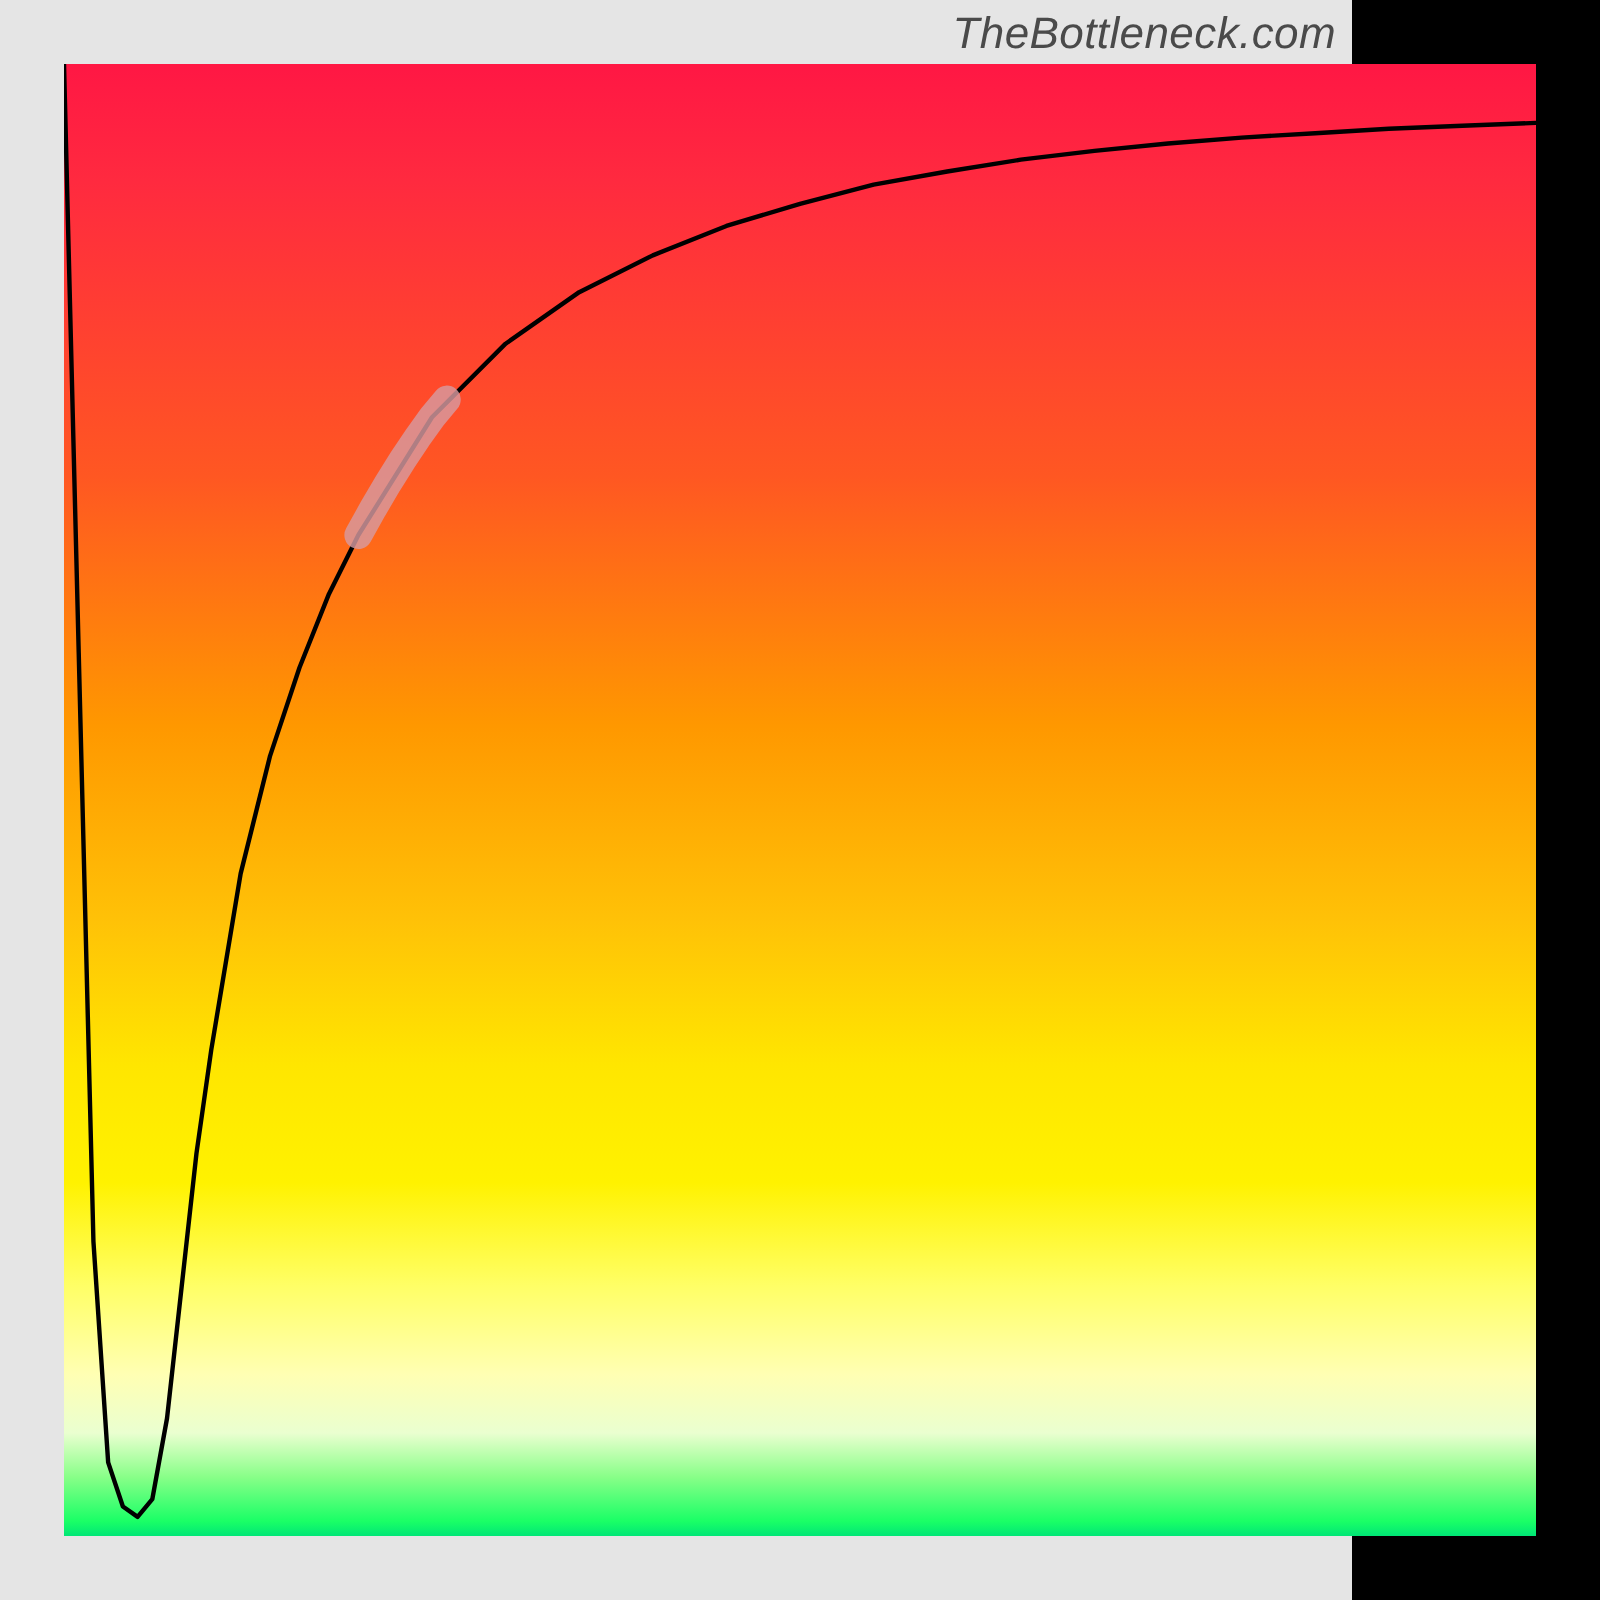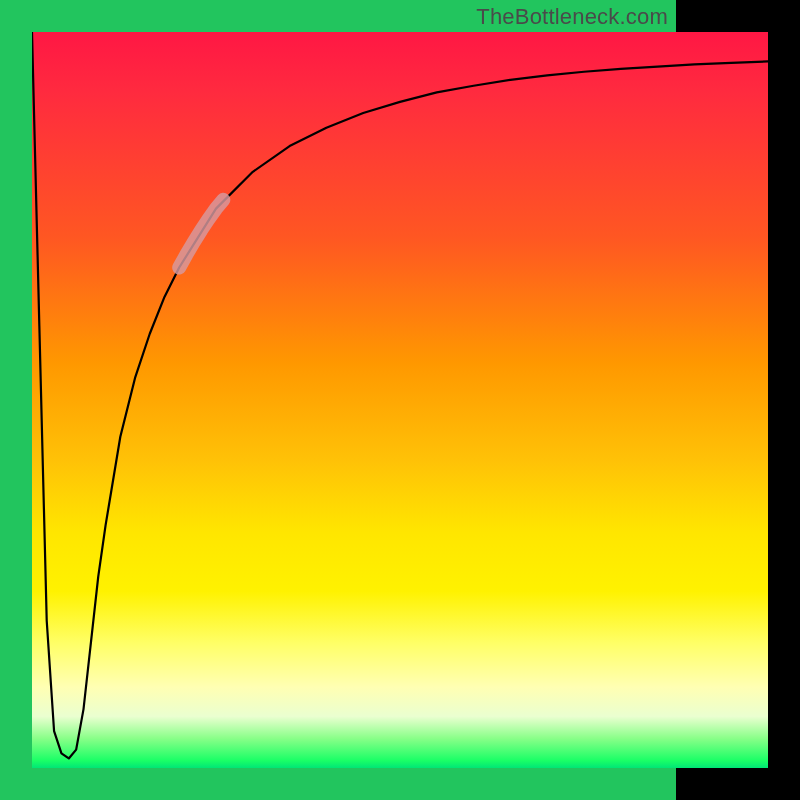--- a/index.html
+++ b/index.html
@@ -8,21 +8,22 @@
     width: 800px;
     height: 800px;
     background: #000;
     font-family: Arial, Helvetica, sans-serif;
     overflow: hidden;
   }
   .outer {
     position: relative;
     width: 676px;
     height: 800px;
-    background: #22c55e;
+    background: #e5e5e5;
+    font-style: italic;
   }
   .plot {
     position: absolute;
     left: 32px;
     top: 32px;
     width: 736px;
     height: 736px;
     background: linear-gradient(
       to bottom,
       #ff1744 0%,

